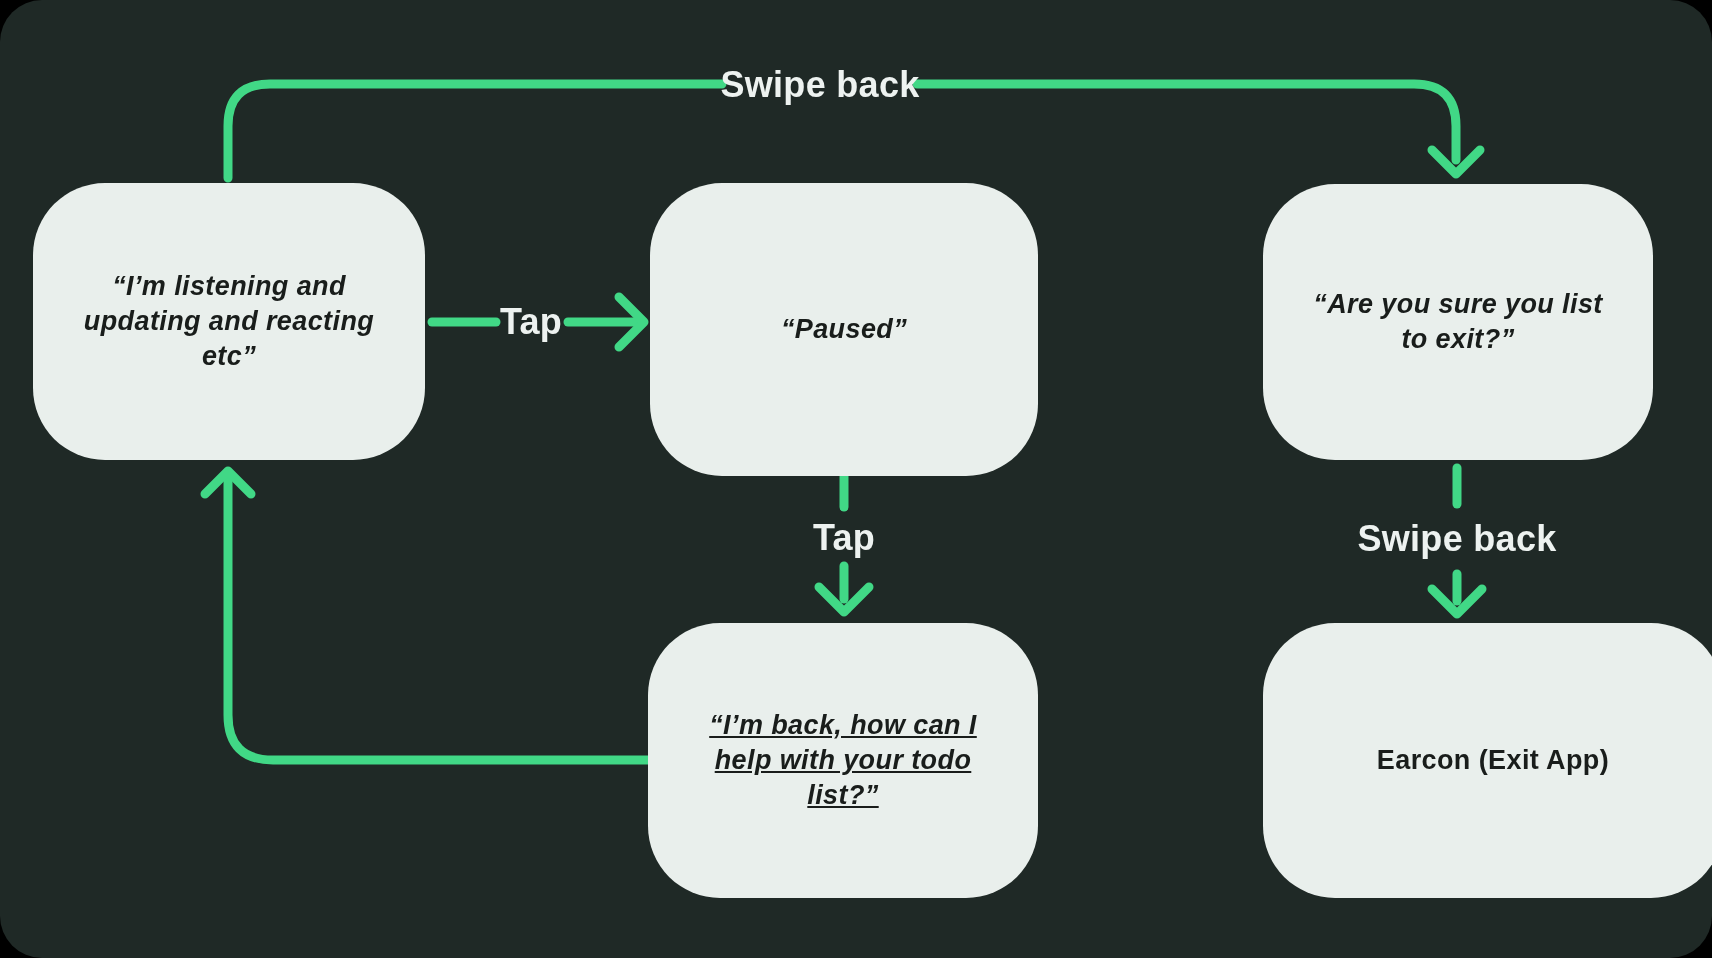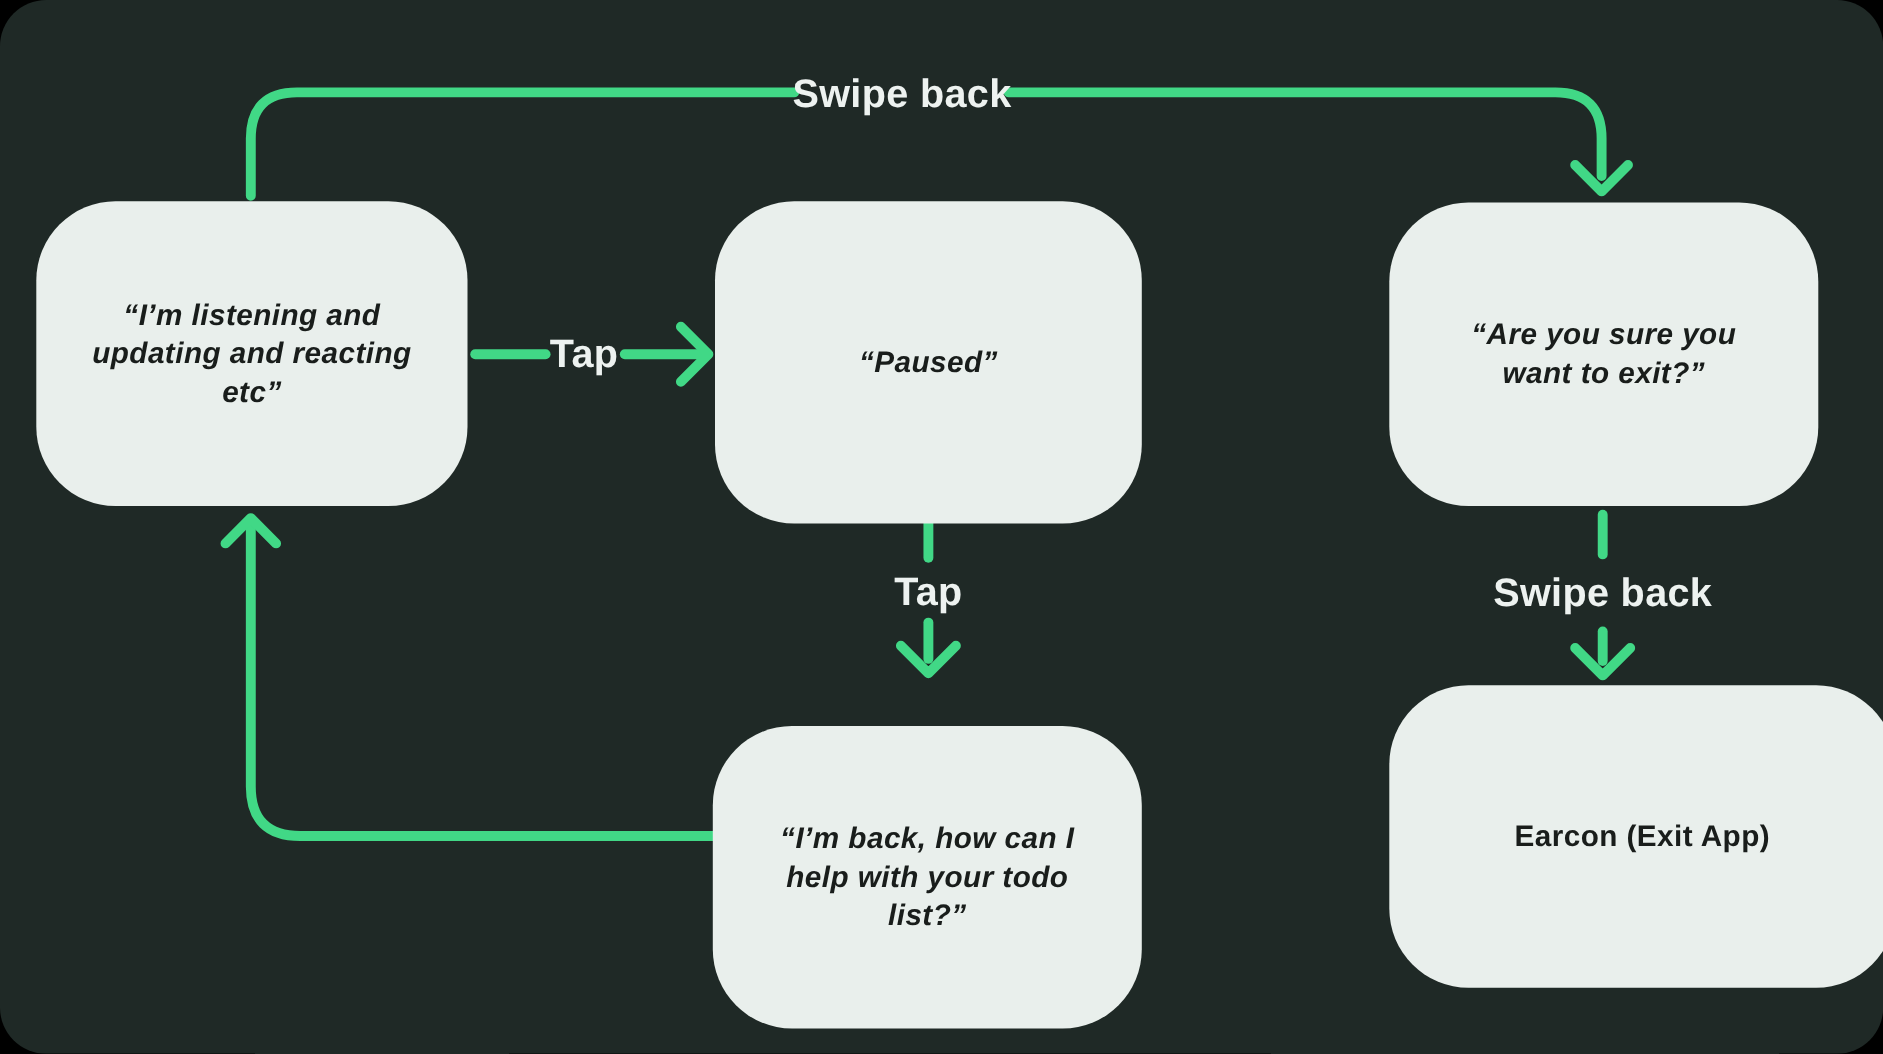--- a/index.html
+++ b/index.html
@@ -51,21 +51,21 @@
     line-height: 1.3;
     letter-spacing: 0.4px;
   }
   .node.quote { font-style: italic; }
   .node .node-label { display: block; }
   .node-listening      { left: 33px;   top: 183px; width: 392px; height: 277px; }
   .node-listening .node-label   { max-width: 322px; }
   .node-paused         { left: 650px;  top: 183px; width: 388px; height: 293px; }
   .node-exit-confirm   { left: 1263px; top: 184px; width: 390px; height: 276px; }
   .node-exit-confirm .node-label{ max-width: 300px; }
-  .node-back           { left: 648px;  top: 660px; width: 390px; height: 275px; }
+  .node-back           { left: 648px;  top: 623px; width: 390px; height: 275px; text-decoration: underline; }
   .node-back .node-label        { max-width: 330px; }
   .node-earcon         { left: 1263px; top: 623px; width: 460px; height: 275px; }
   .edge-label {
     position: absolute;
     transform: translate(-50%, -50%);
     color: var(--label-text);
     font-size: 36px;
     font-weight: 700;
     letter-spacing: 0.3px;
     white-space: nowrap;
@@ -104,21 +104,21 @@
 
   <div class="node quote node-listening">
     <span class="node-label">“I’m listening and updating and reacting etc”</span>
   </div>
 
   <div class="node quote node-paused">
     <span class="node-label">“Paused”</span>
   </div>
 
   <div class="node quote node-exit-confirm">
-    <span class="node-label">“Are you sure you want to exit?”</span>
+    <span class="node-label">“Are you sure you list to exit?”</span>
   </div>
 
   <div class="node quote node-back">
     <span class="node-label">“I’m back, how can I help with your todo list?”</span>
   </div>
 
   <div class="node node-earcon">
     <span class="node-label">Earcon (Exit App)</span>
   </div>
 

